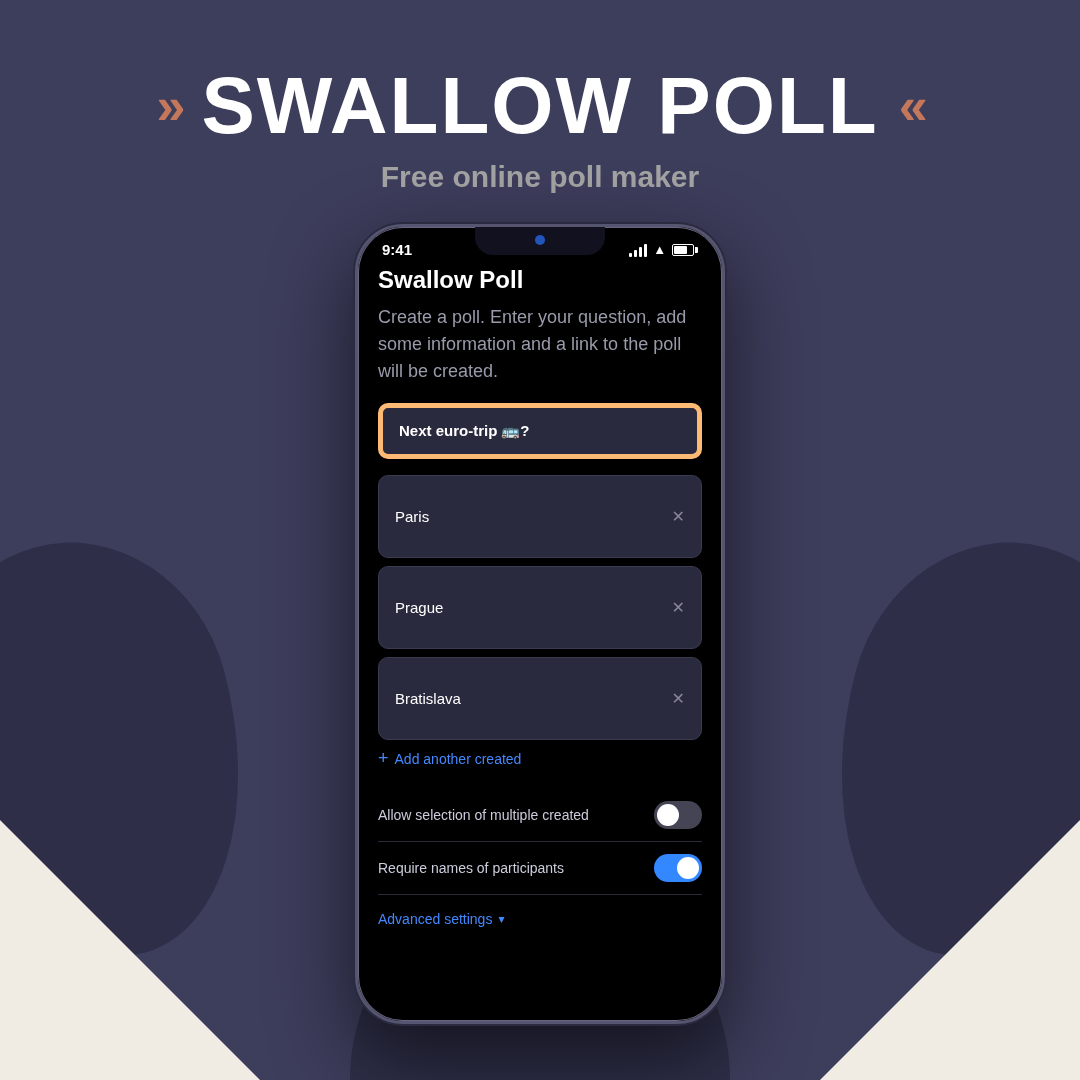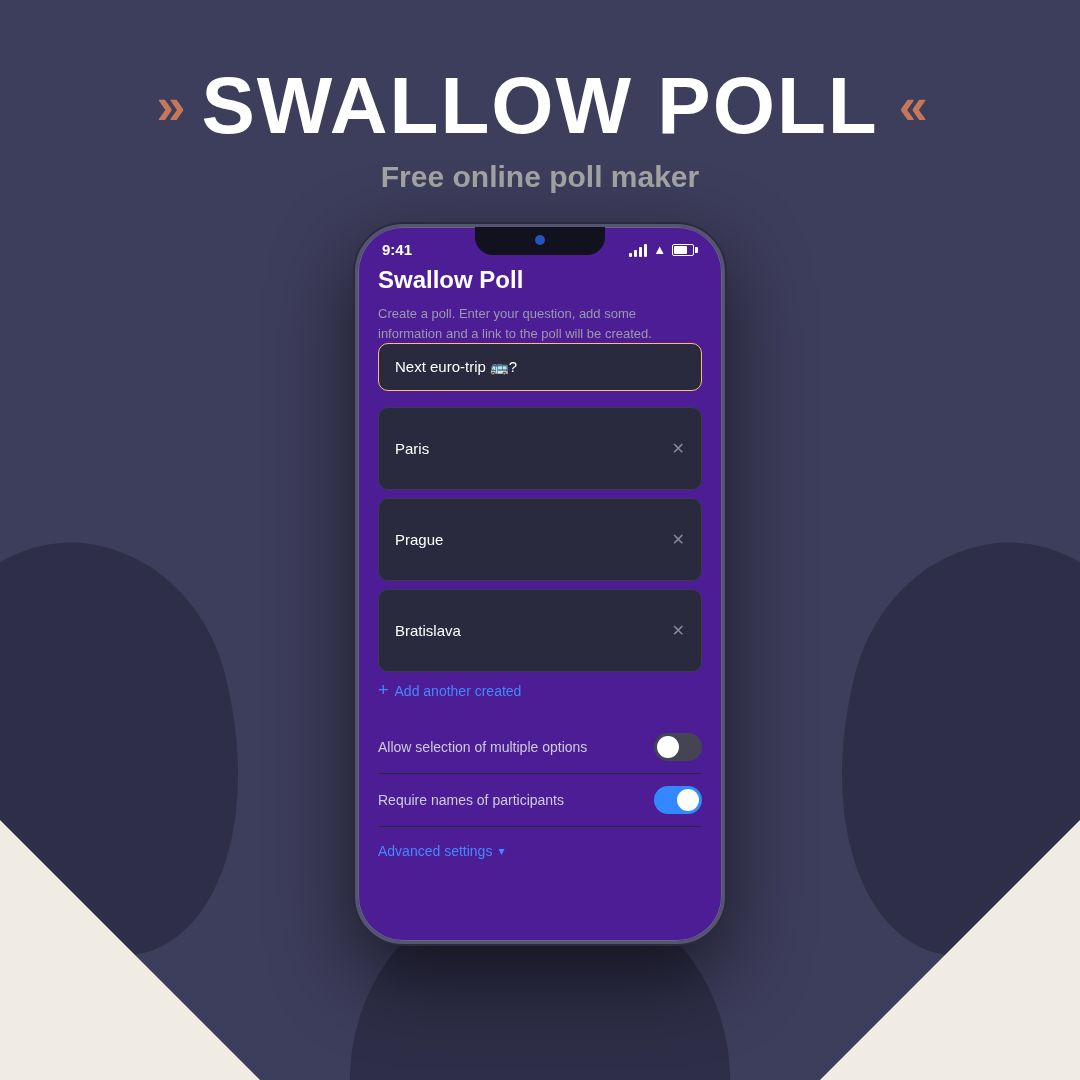--- a/index.html
+++ b/index.html
@@ -119,22 +119,22 @@
     }
 
     
     .phone-wrapper {
       position: relative;
       z-index: 2;
     }
 
     .phone {
       width: 370px;
-      height: 720px;
-      background: #4c1d95;
+      height: 800px;
+      background: #000000;
       border-radius: 48px;
       border: 3px solid #555570;
       position: relative;
       overflow: hidden;
       box-shadow: 
         0 0 0 2px #2a2a40,
         0 30px 80px rgba(0,0,0,0.6),
         inset 0 0 0 1px #666680;
     }
 
@@ -215,34 +215,36 @@
     }
 
     .phone-app-title {
       font-size: 24px;
       font-weight: 700;
       color: #ffffff;
       margin-bottom: 10px;
     }
 
     .phone-description {
-      font-size: 13px;
+      font-size: 18px;
       color: #999aaa;
       line-height: 1.5;
+      margin-bottom: 18px;
     }
 
     
     .question-input {
       background: #2a2a3e;
       border-radius: 10px;
       padding: 14px 16px;
       color: #ffffff;
       font-size: 15px;
       margin-bottom: 16px;
-      border: 1px solid #fdba74;
+      border: 5px solid #fdba74;
+      font-weight: bold;
     }
 
     
     .section-label {
       font-size: 13px;
       color: #888899;
       margin-bottom: 10px;
     }
 
     .answer-option {
@@ -461,21 +463,21 @@
         <span class="answer-text">Bratislava</span>
         <span class="close-btn">✕</span>
       </div>
 
       <div class="add-option">
         <span class="add-option-plus">+</span>
         <span>Add another created</span>
       </div>
 
       <div class="toggle-row">
-        <span class="toggle-label">Allow selection of multiple options</span>
+        <span class="toggle-label">Allow selection of multiple created</span>
         <div class="toggle toggle-off">
           <div class="toggle-knob"></div>
         </div>
       </div>
 
       <div class="toggle-row">
         <span class="toggle-label">Require names of participants</span>
         <div class="toggle toggle-on">
           <div class="toggle-knob"></div>
         </div>

